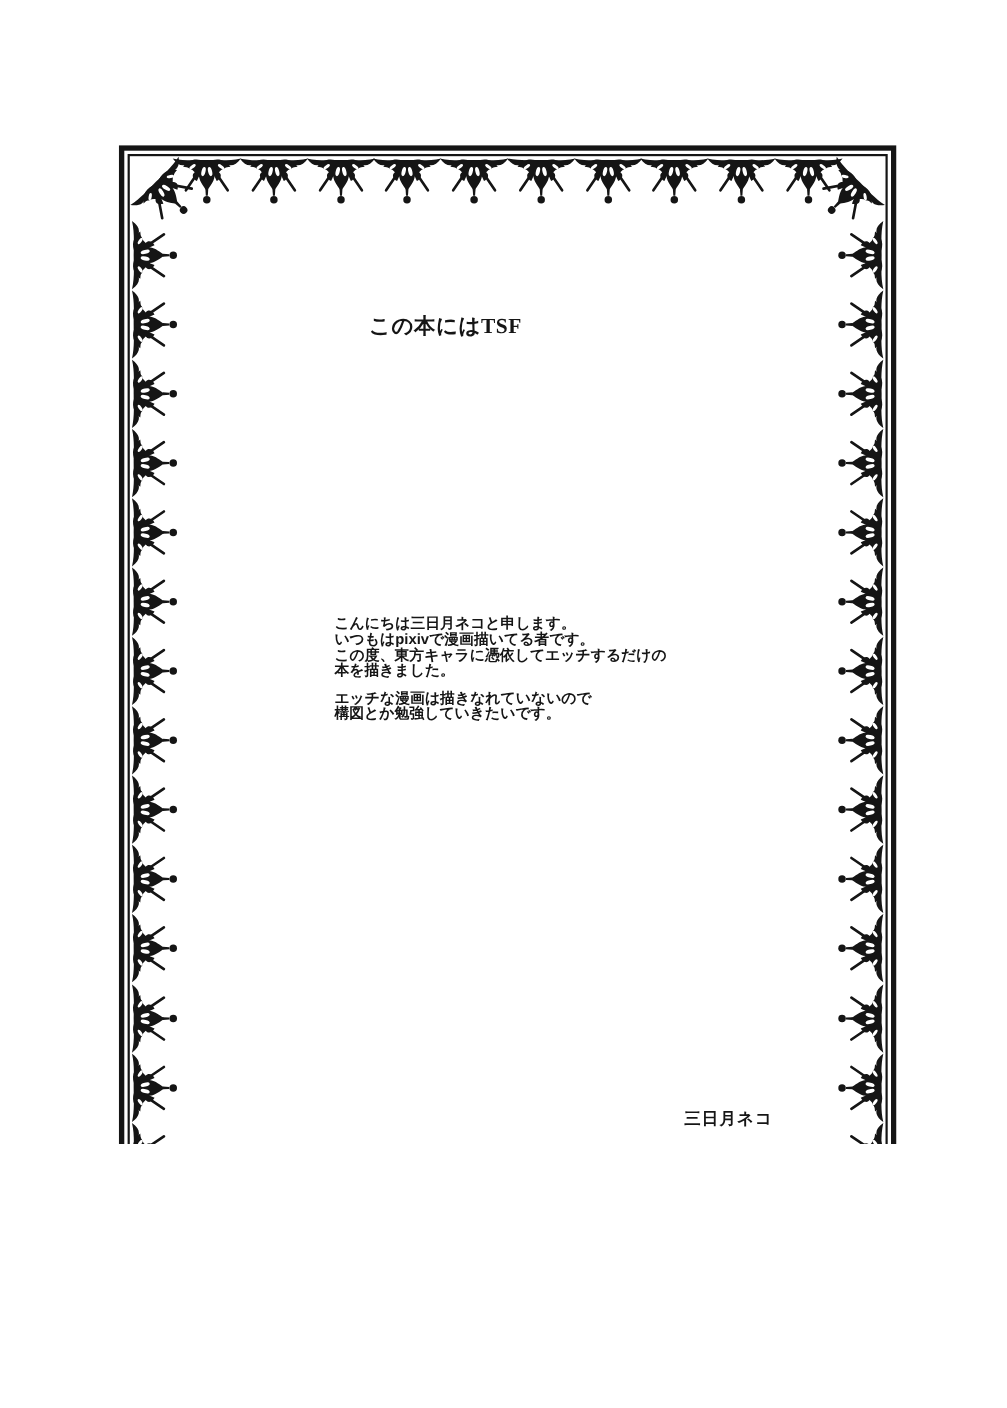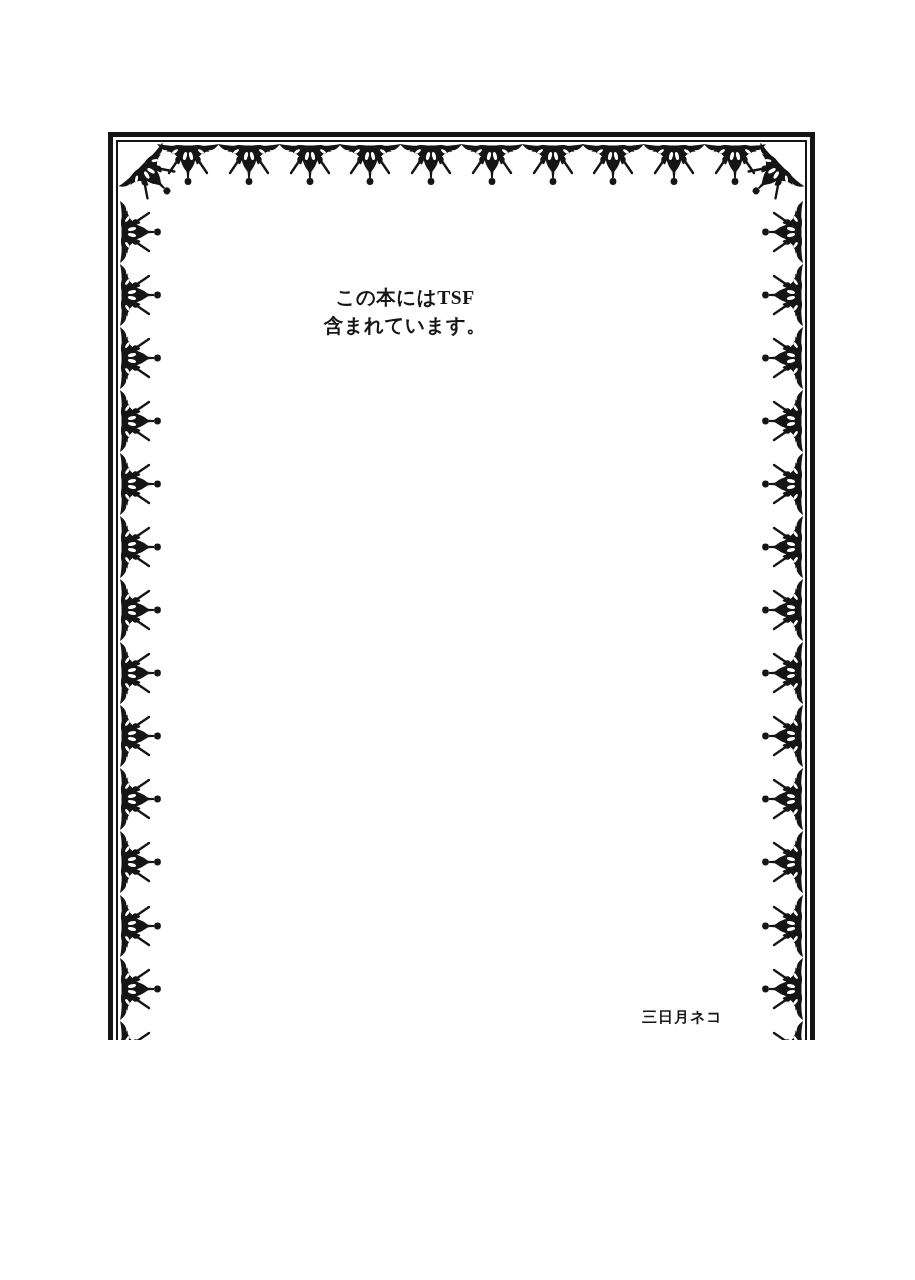--- a/index.html
+++ b/index.html
@@ -51,21 +51,21 @@
     top: 560px;
     font-size: 13.5px;
     line-height: 14.3px;
     font-weight: bold;
     letter-spacing: 0px;
     white-space: nowrap;
   }
   .body-text p { margin: 0 0 11px 0; }
   .signature {
     position: absolute;
-    left: 642px;
+    left: 622px;
     top: 1008px;
     font-size: 15px;
     font-weight: bold;
     letter-spacing: 1px;
     white-space: nowrap;
   }
 </style>
 </head>
 <body>
 
@@ -152,20 +152,31 @@
 
       <use href="#motif" transform="translate(31,31) rotate(-45)"></use>
       <use href="#motif" transform="translate(676,31) rotate(45)"></use>
       <use href="#motif" transform="translate(31,980) rotate(-135)"></use>
       <use href="#motif" transform="translate(676,980) rotate(135)"></use>
     </svg>
   </div>
 
   <div class="disclaimer">
     <div>この本にはTSF</div>
-    <div>含まれています。</div>
   </div>
 
 
+  <div class="body-text">
+    <p>
+      <span>こんにちは三日月ネコと申します。</span><br>
+      <span>いつもはpixivで漫画描いてる者です。</span><br>
+      <span>この度、東方キャラに憑依してエッチするだけの</span><br>
+      <span>本を描きました。</span>
+    </p>
+    <p>
+      <span>エッチな漫画は描きなれていないので</span><br>
+      <span>構図とか勉強していきたいです。</span>
+    </p>
+  </div>
 
   <div class="signature">三日月ネコ</div>
 
 </div>
 
 </body></html>

